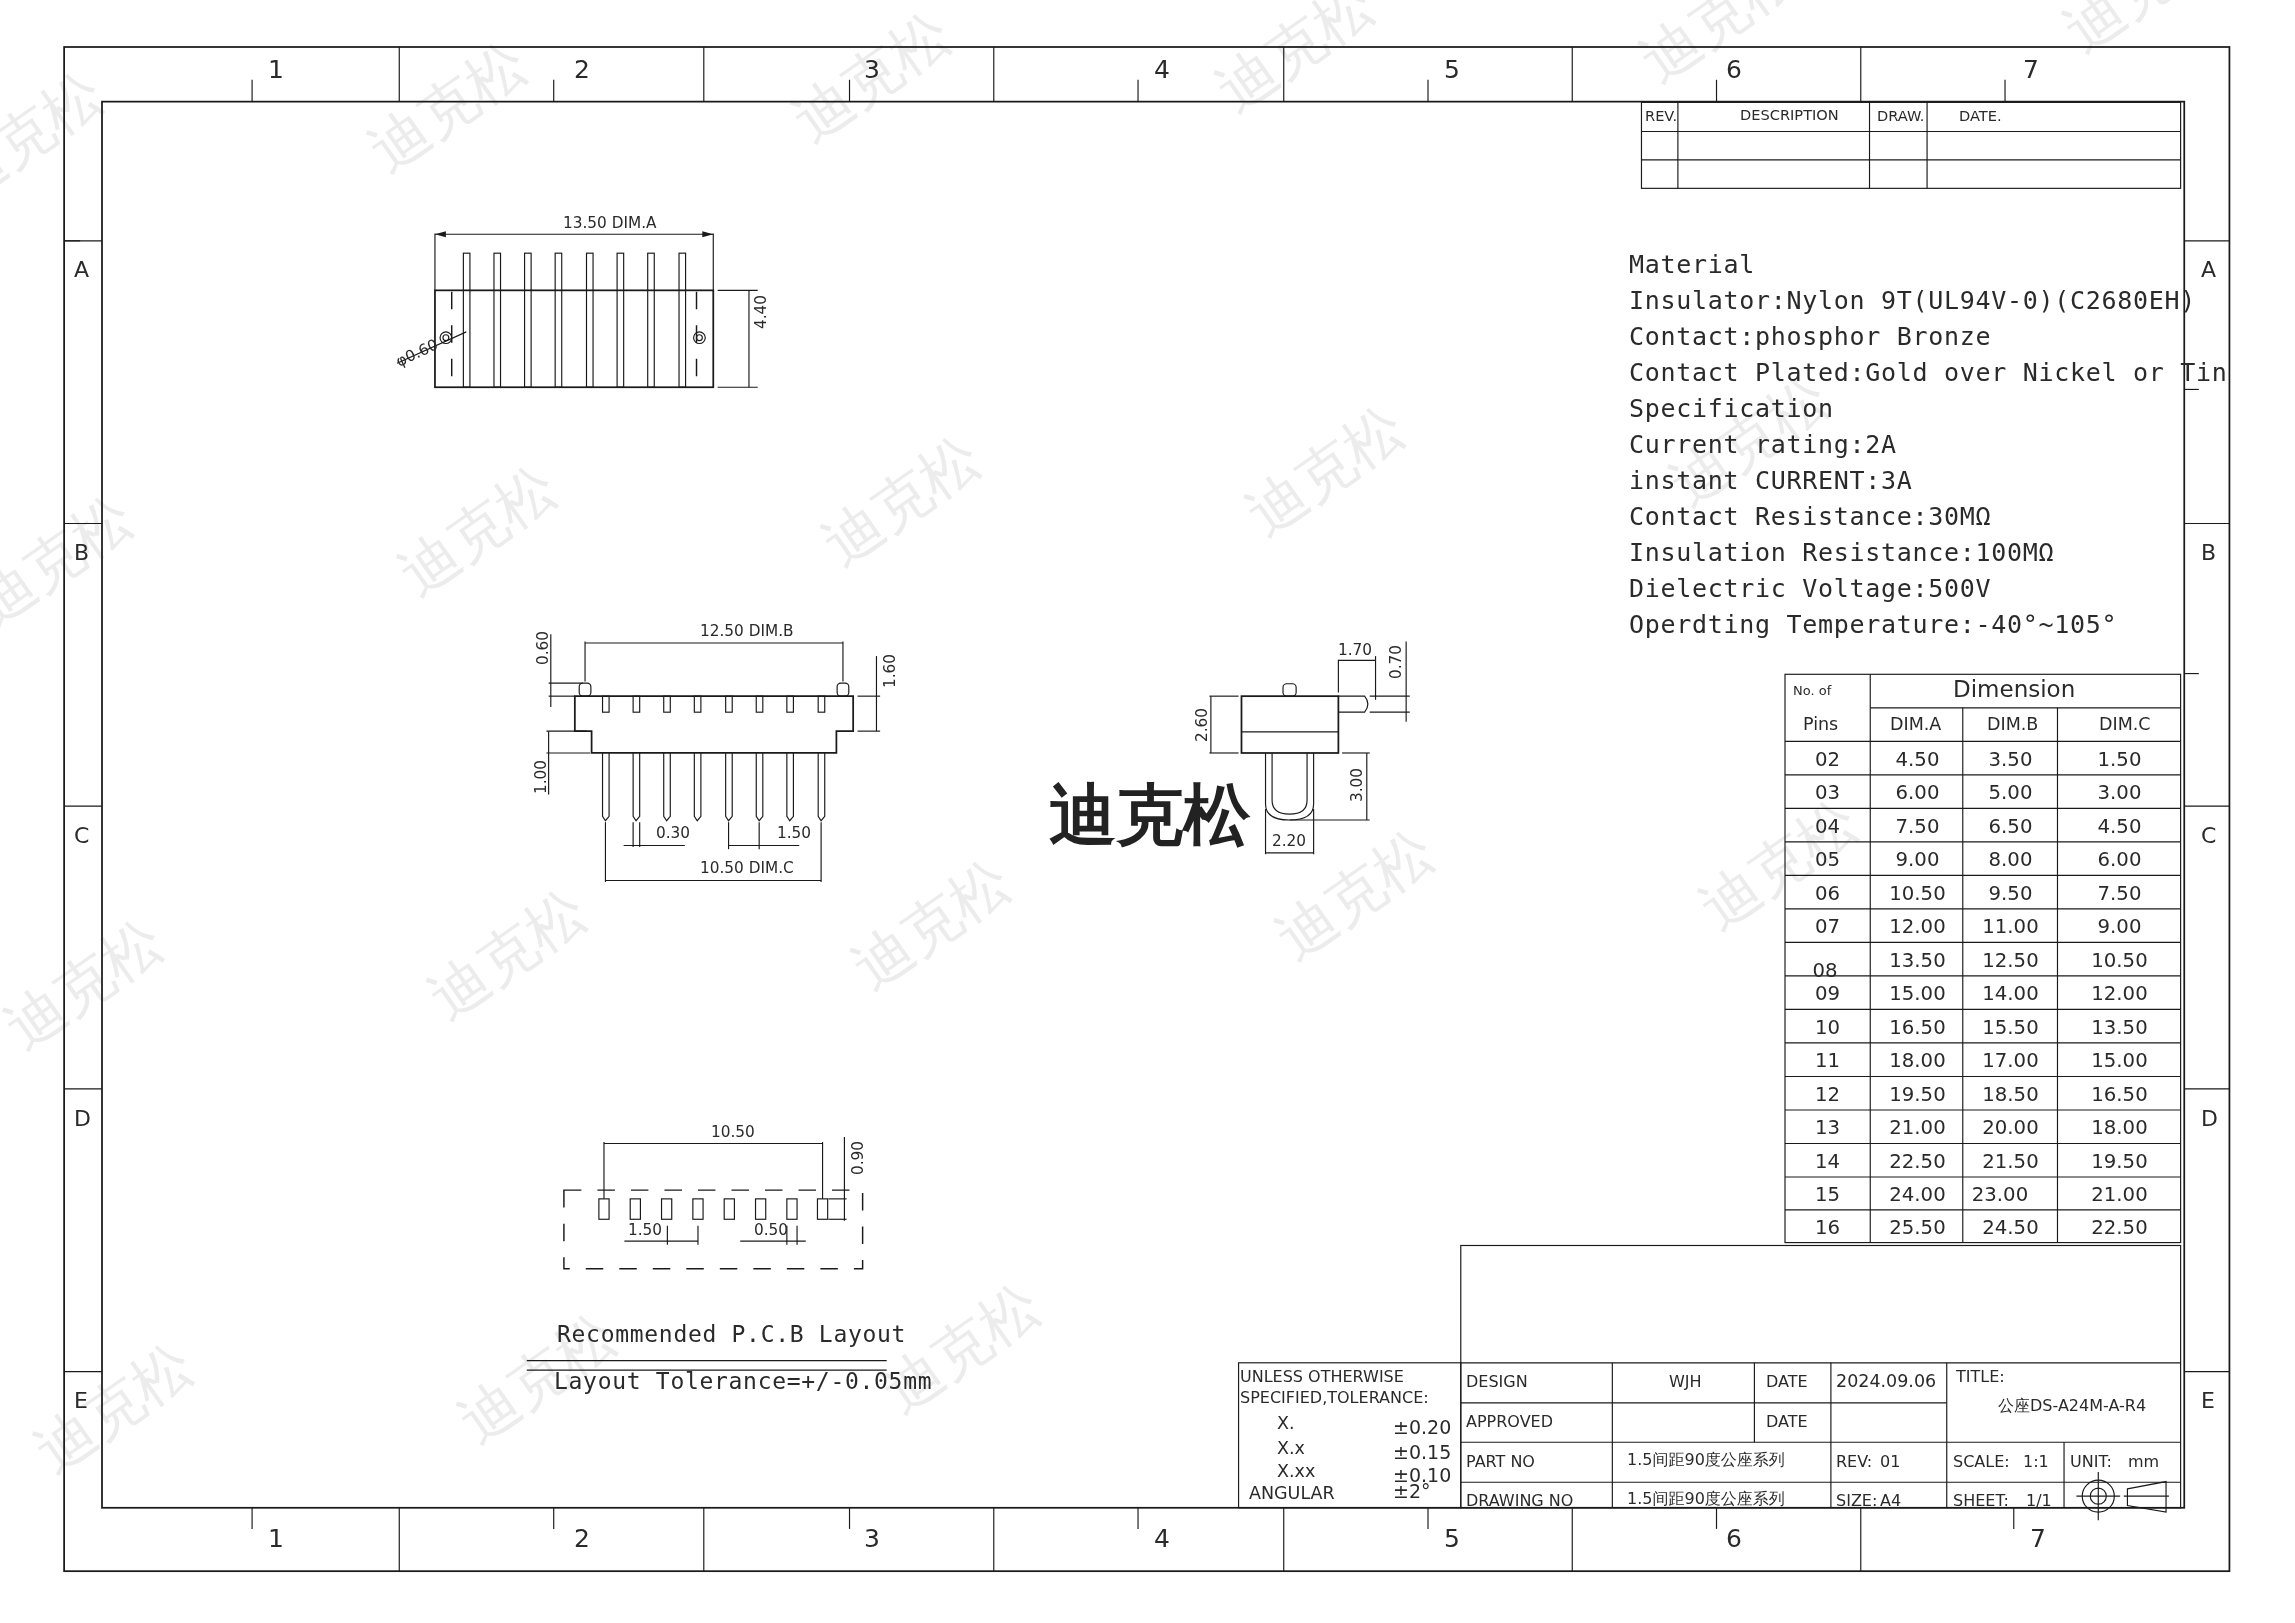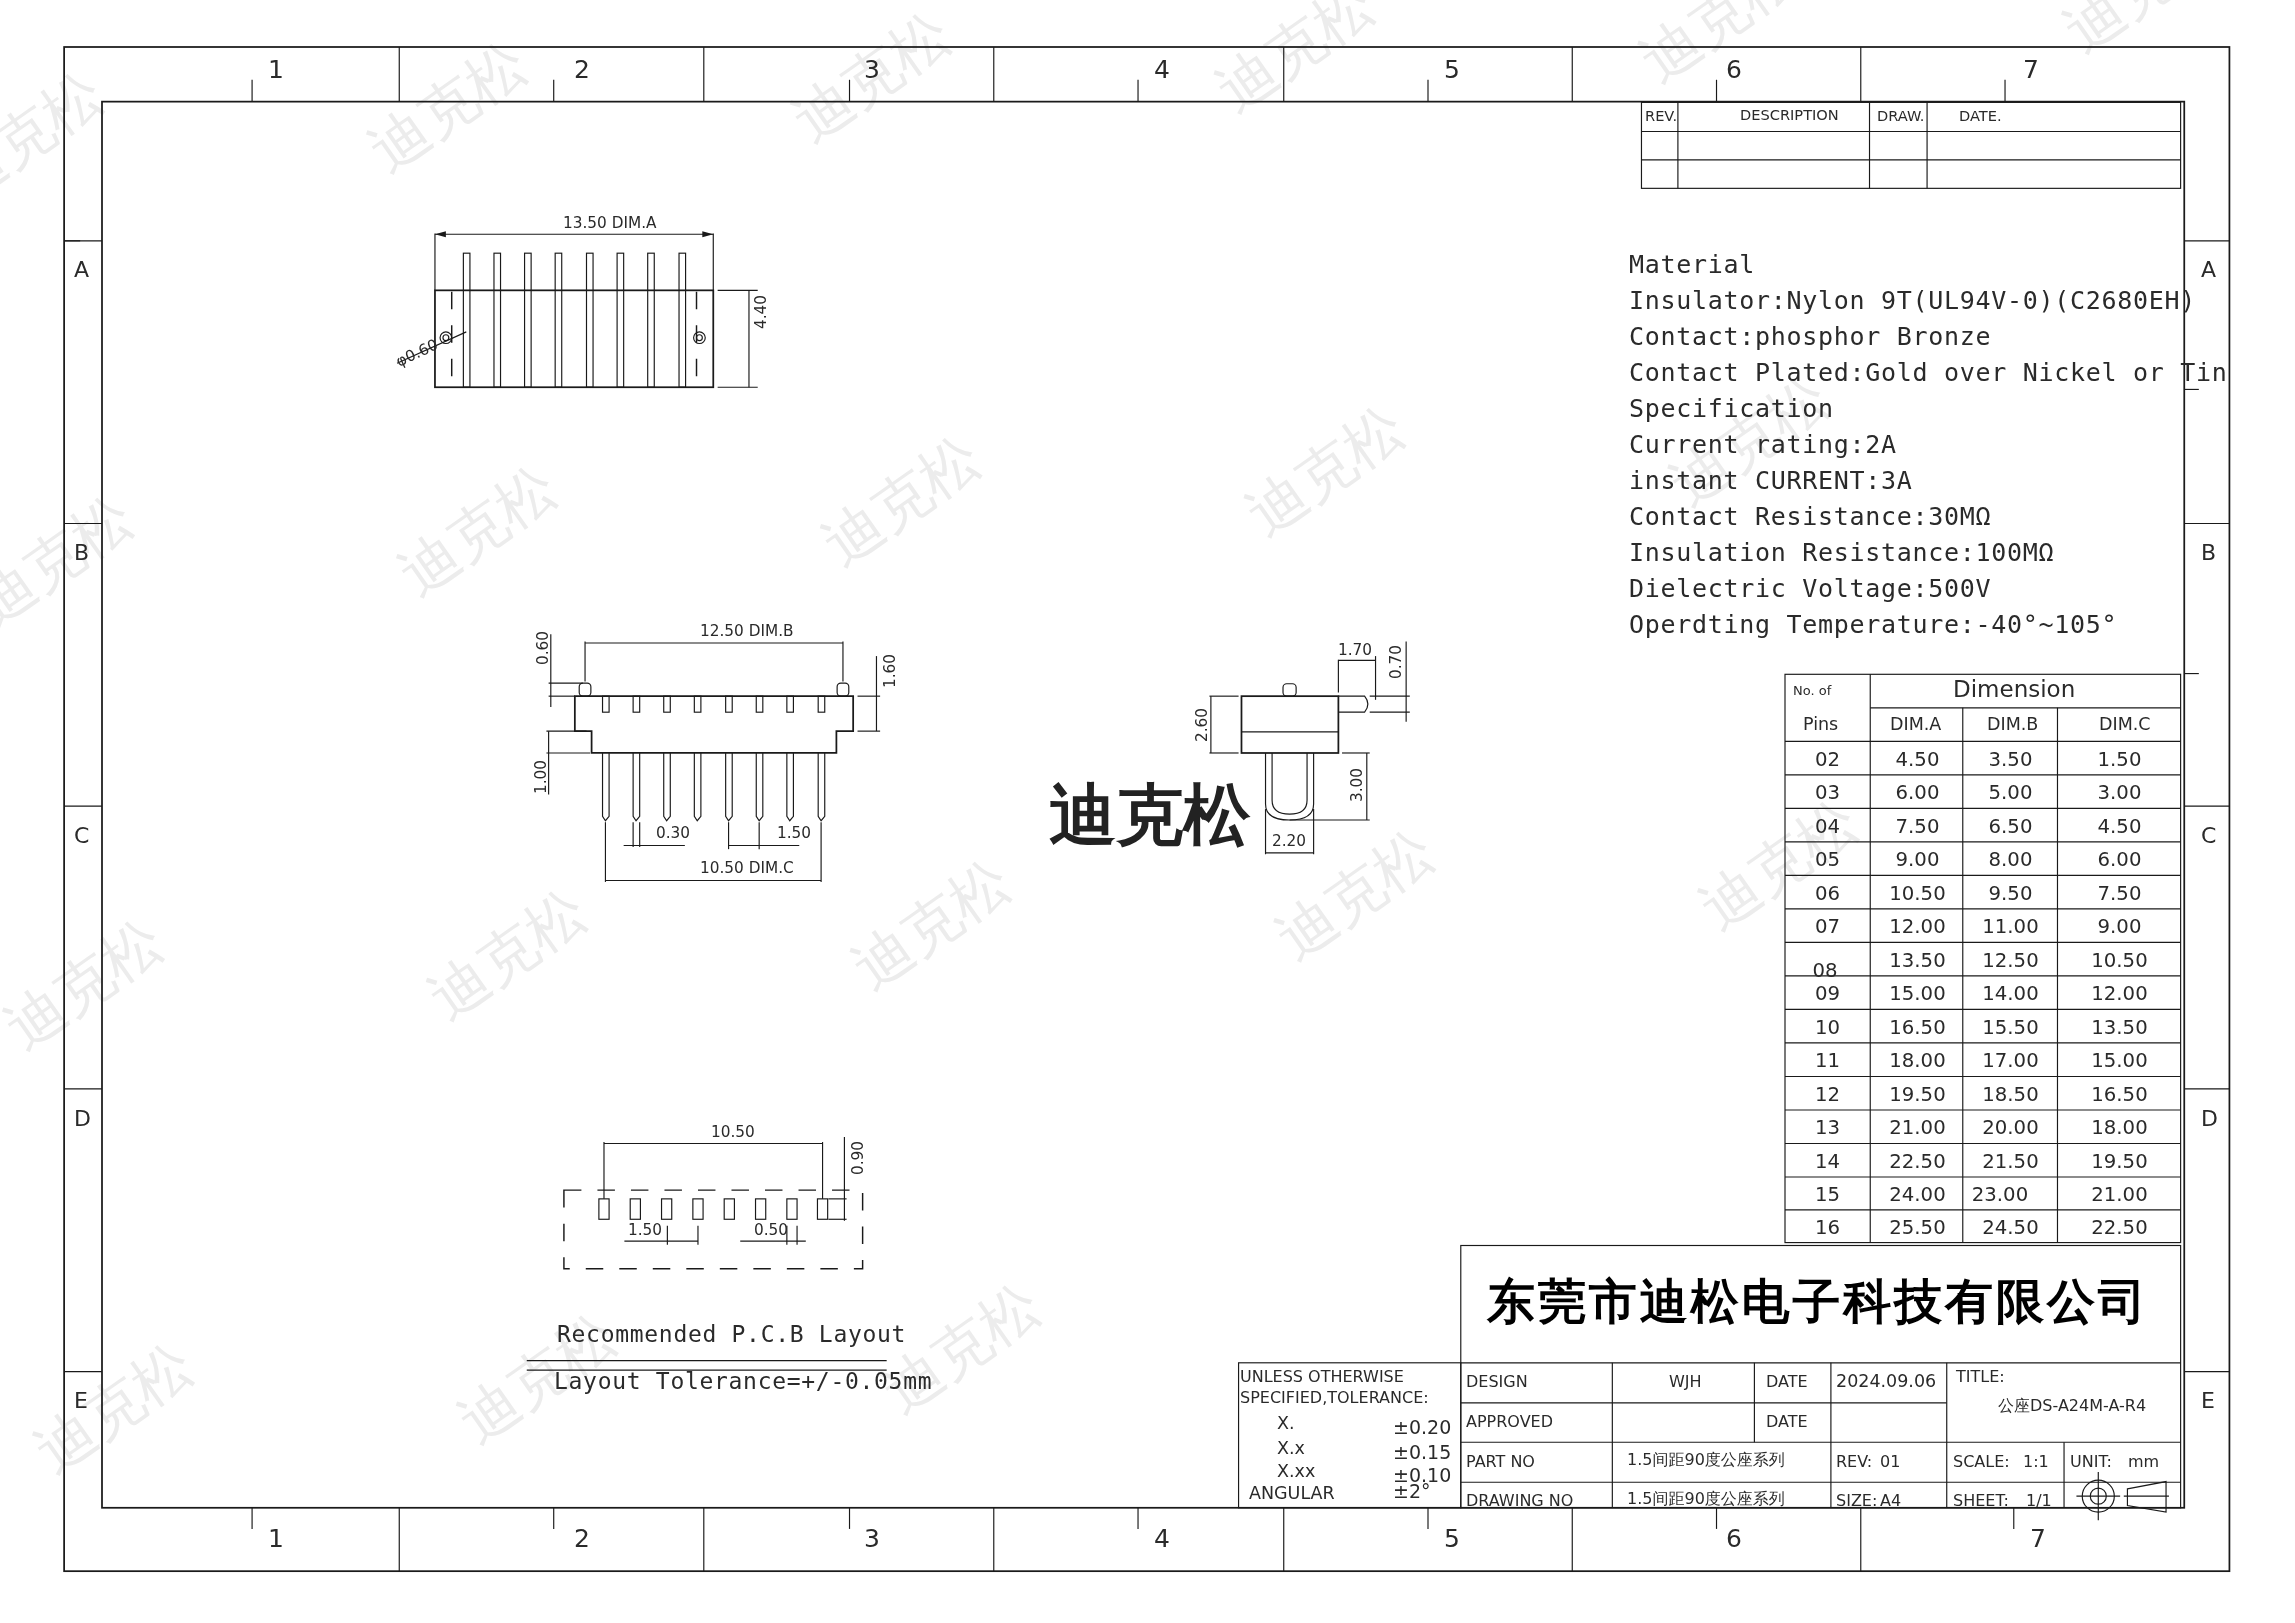--- a/index.html
+++ b/index.html
@@ -446,21 +446,20 @@
   <span class="txt tb" style="left:1350px;top:802px;font-size:15.3px;transform:rotate(-90deg);transform-origin:left top">3.00</span>
   <span class="txt tb" style="left:1272px;top:834px;font-size:15.3px">2.20</span>
 
   <span class="txt tb" style="left:711px;top:1125px;font-size:15.3px">10.50</span>
   <span class="txt tb" style="left:851px;top:1175px;font-size:15.3px;transform:rotate(-90deg);transform-origin:left top">0.90</span>
   <span class="txt tb" style="left:628px;top:1223px;font-size:15.3px">1.50</span>
   <span class="txt tb" style="left:754px;top:1223px;font-size:15.3px">0.50</span>
   <span class="txt spec" style="left:557px;top:1323px;font-size:23px">Recommended P.C.B Layout</span>
   <span class="txt spec" style="left:554px;top:1370px;font-size:23px">Layout Tolerance=+/-0.05mm</span>
 
-  <span class="txt company" style="left:1487px;top:1277px">东莞市迪松电子科技有限公司</span>
 
   <span class="txt tb" style="left:1240px;top:1369px;font-size:16px">UNLESS OTHERWISE</span>
   <span class="txt tb" style="left:1240px;top:1390px;font-size:16px">SPECIFIED,TOLERANCE:</span>
   <span class="txt tb" style="left:1277px;top:1415px;font-size:17.5px">X.</span>
   <span class="txt tb" style="left:1393px;top:1418px;font-size:19px">±0.20</span>
   <span class="txt tb" style="left:1277px;top:1440px;font-size:17.5px">X.x</span>
   <span class="txt tb" style="left:1393px;top:1443px;font-size:19px">±0.15</span>
   <span class="txt tb" style="left:1277px;top:1463px;font-size:17.5px">X.xx</span>
   <span class="txt tb" style="left:1393px;top:1466px;font-size:19px">±0.10</span>
   <span class="txt tb" style="left:1249px;top:1485px;font-size:17.5px">ANGULAR</span>

